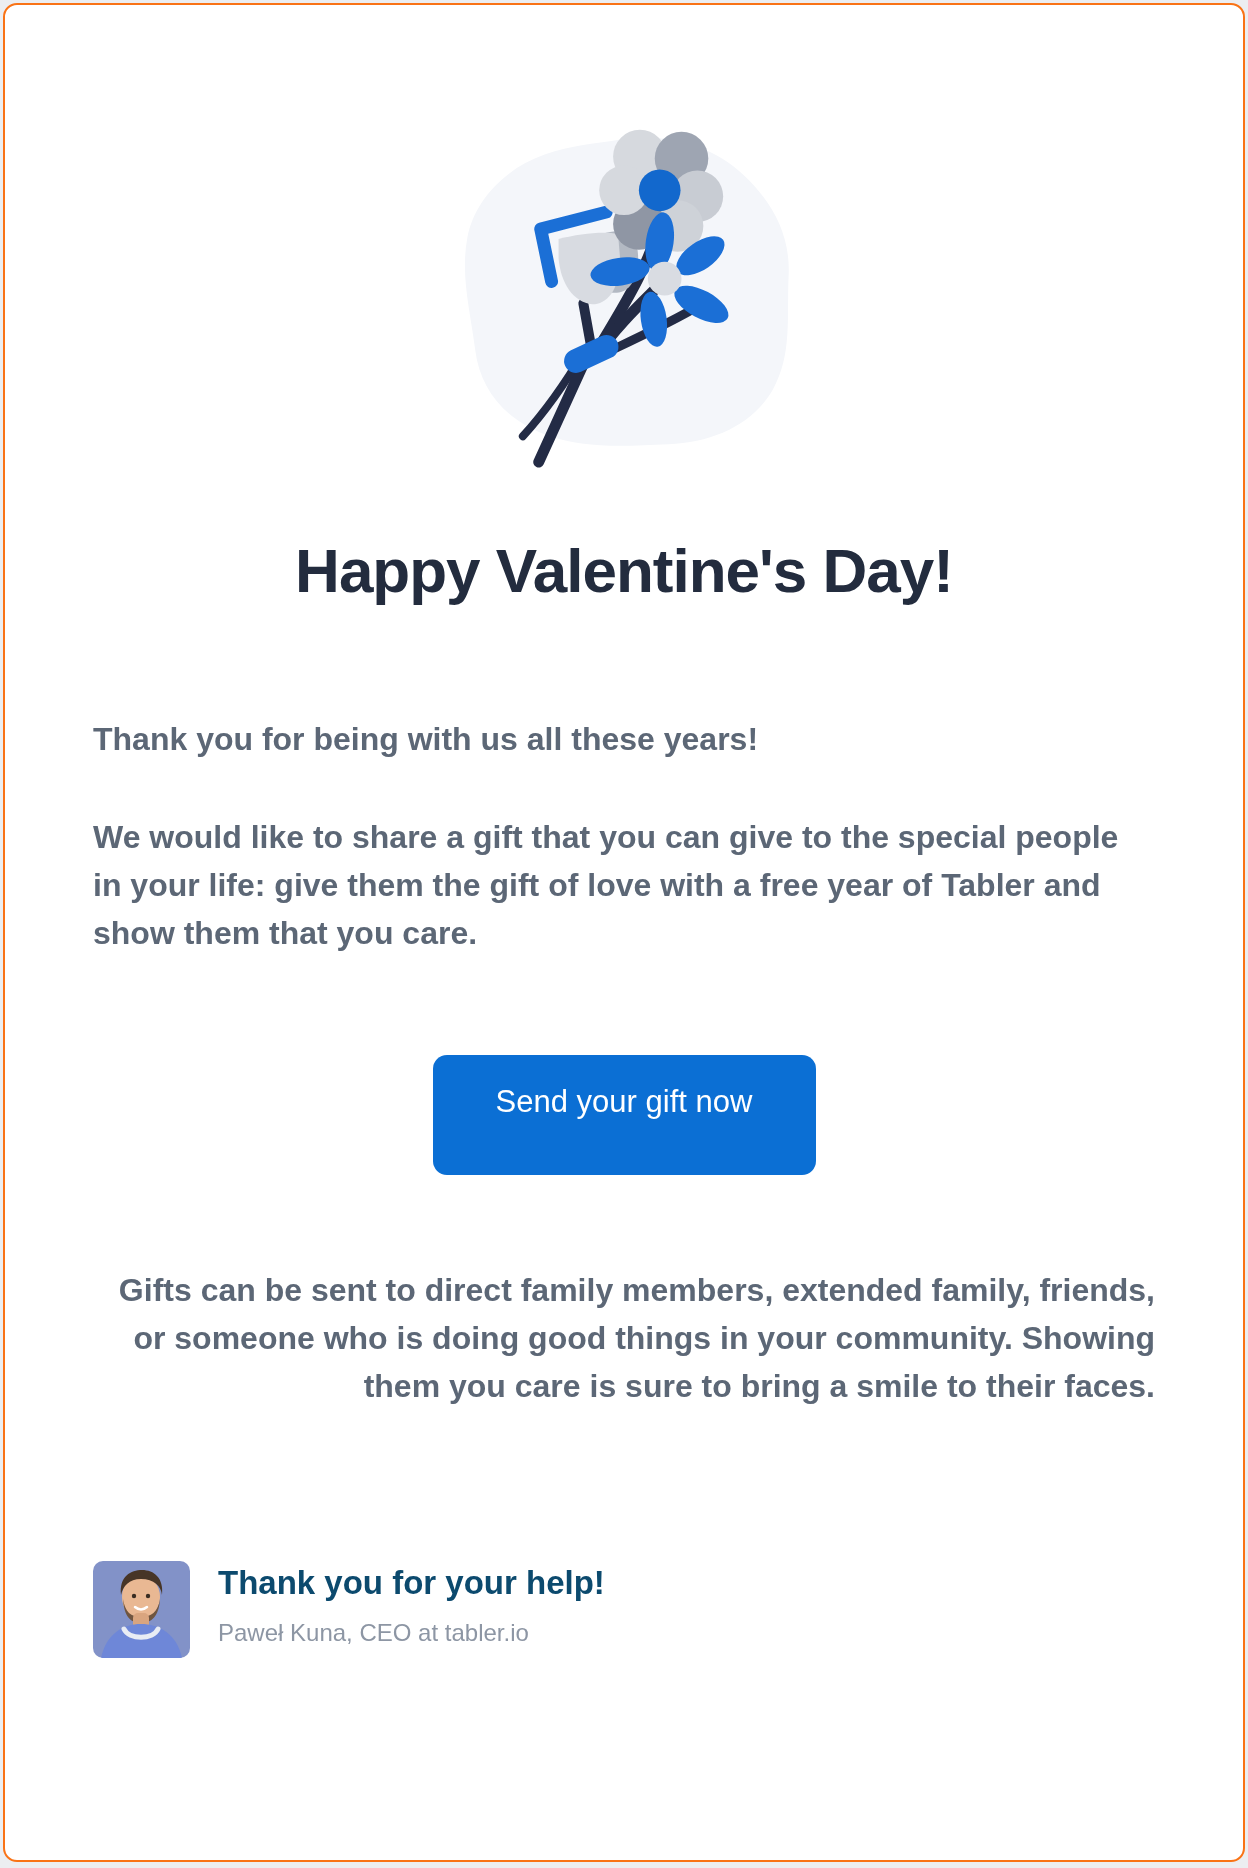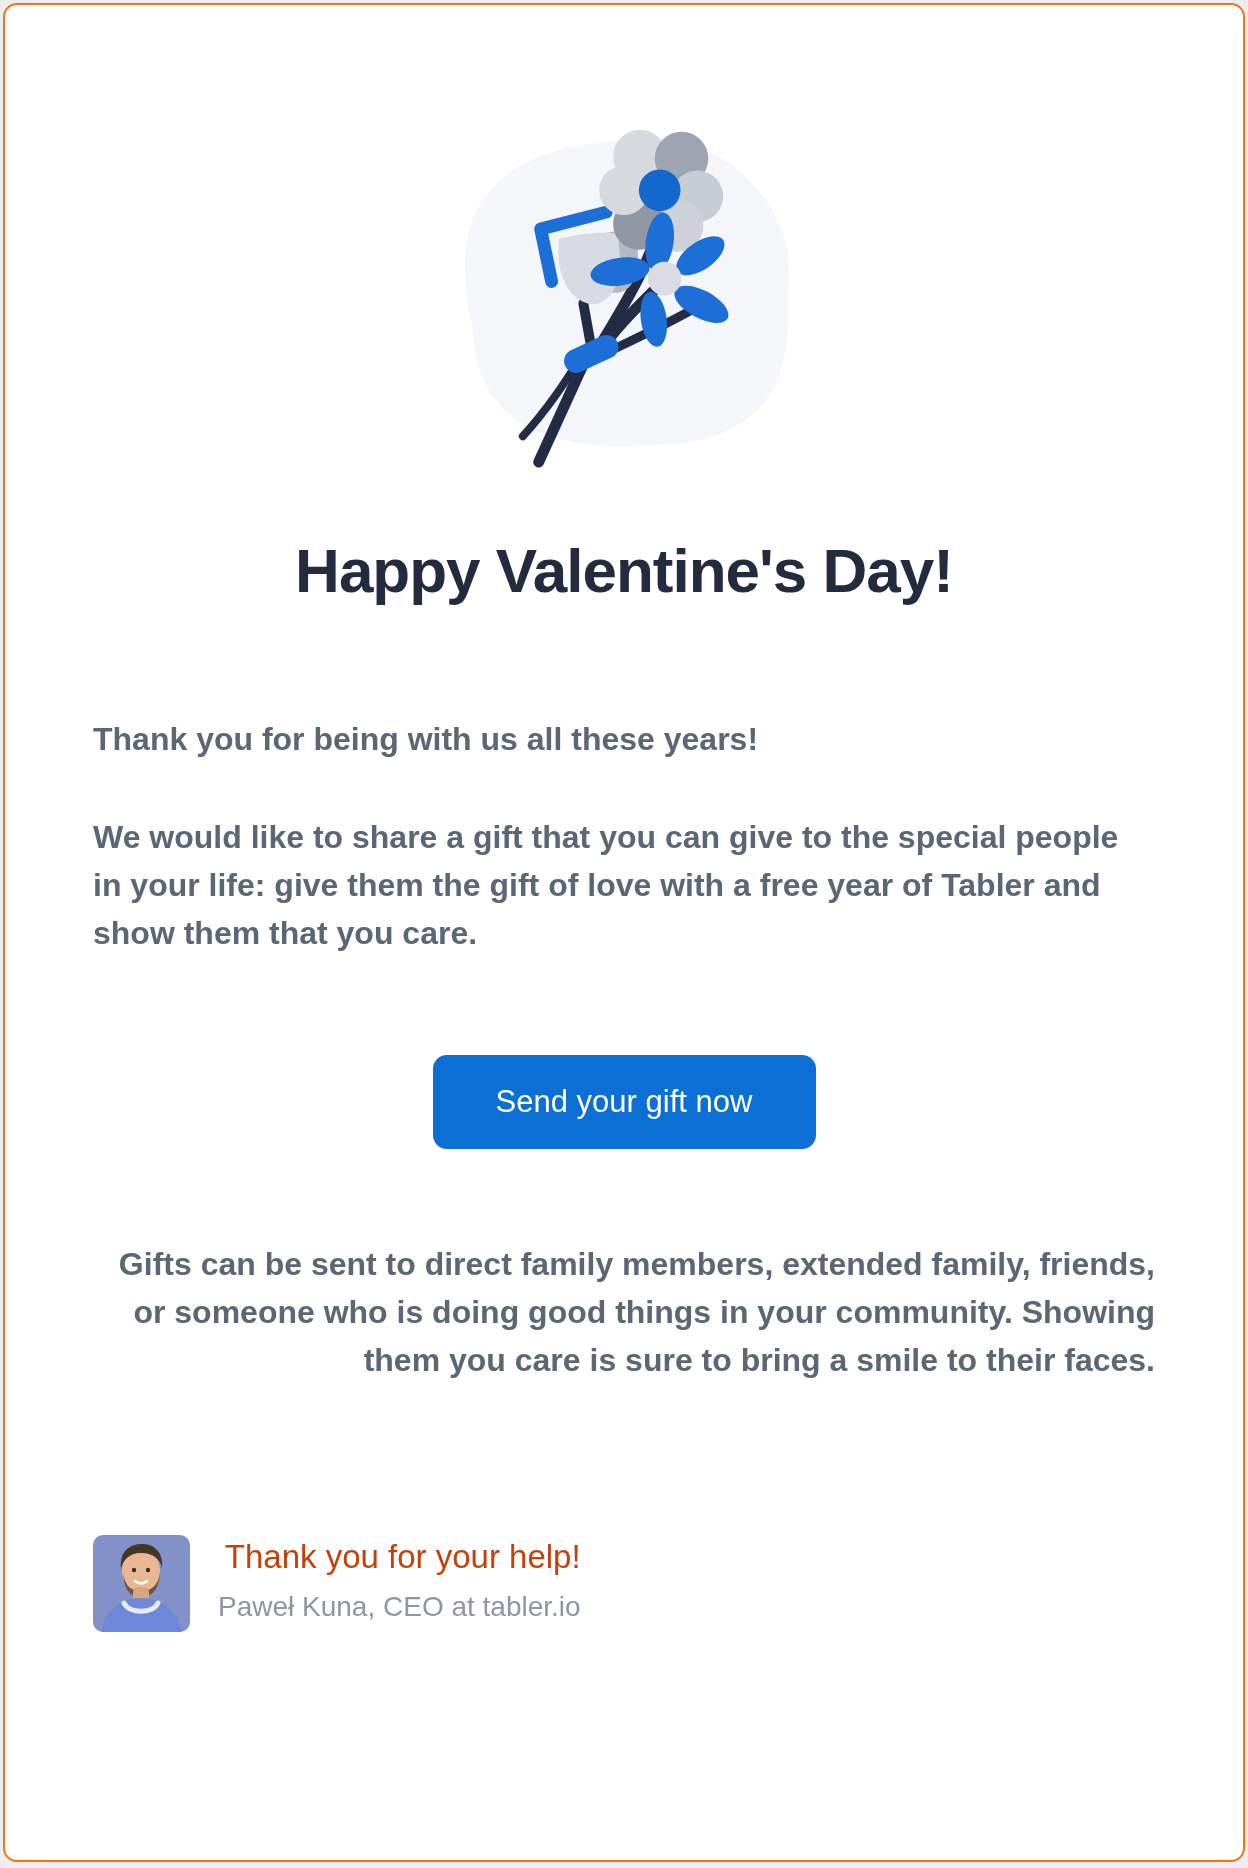--- a/index.html
+++ b/index.html
@@ -35,21 +35,21 @@
     color:#5c6776;
     font-size:32px;
     line-height:48px;
   }
   .content p { margin:0;font-weight:bold; }
   .p1 { margin-top:108px !important; }
   .p2 { margin-top:50px !important; }
   .btn-row { margin-top:98px; text-align:center; }
   .btn {
     display:inline-block;
-    width:383px; height:94px;
+    width:383px; height:120px;
     line-height:94px;
     background:#0b6fd4;
     color:#ffffff;
     font-size:31px;
     font-weight:500;
     border:none;
     border-radius:14px;
     text-align:center;
     cursor:pointer;
     text-decoration:none;
@@ -66,27 +66,27 @@
     width:97px; height:97px;
     border-radius:10px;
     overflow:hidden;
     flex:0 0 auto;
     margin-right:28px;
   }
   .avatar svg { display:block; }
   .sig-text { padding-top:2px; }
   .sig-title {
     font-size:33px;
-    font-weight:normal;
-    color:#c2410c;
+    font-weight:bold;
+    color:#0c4a6e;
     line-height:40px;
     text-align:right;
   }
   .sig-subtitle {
-    font-size:28px;
+    font-size:24px;
     color:#8d96a4;
     line-height:40px;
     margin-top:10px;
   }
 </style>
 </head>
 <body>
 
 <div class="card">
 

